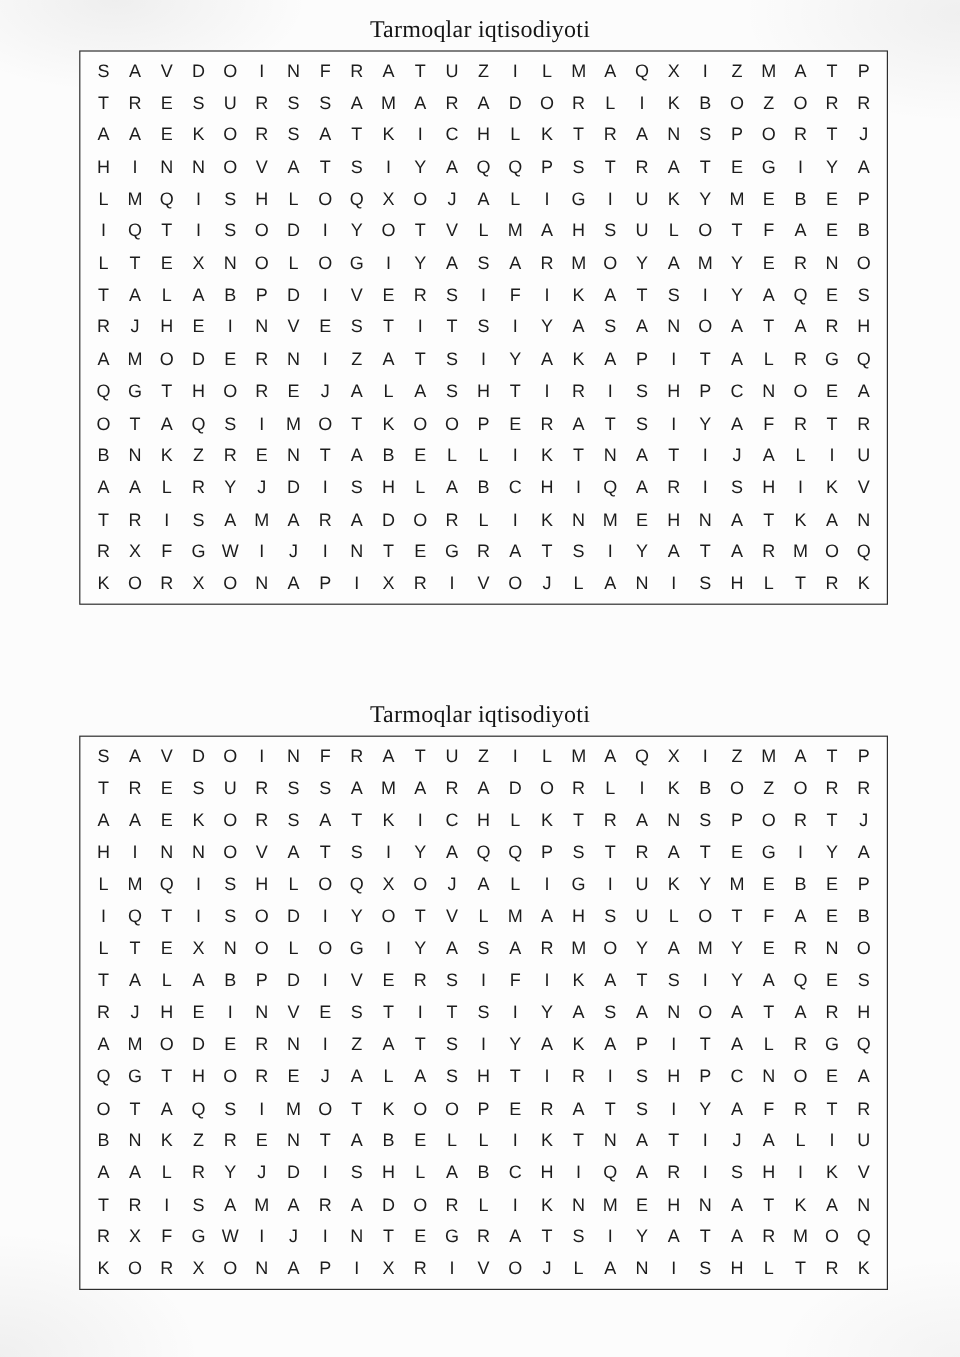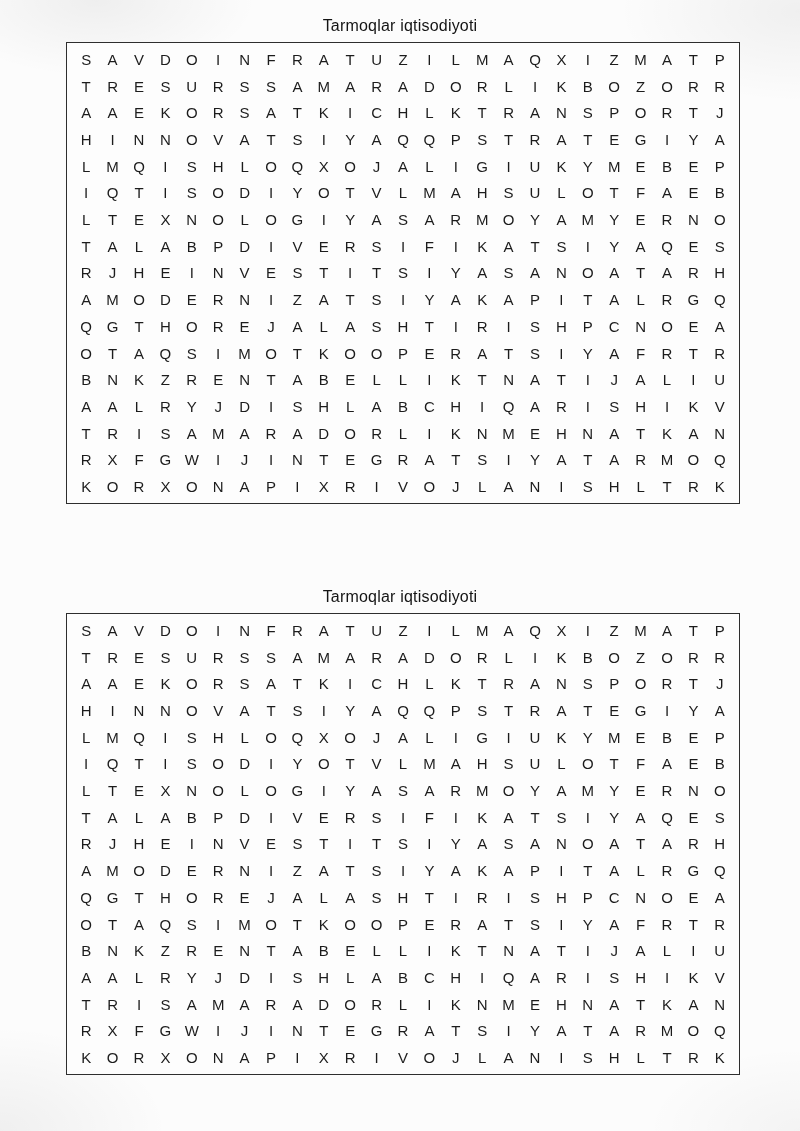--- a/index.html
+++ b/index.html
@@ -20,26 +20,27 @@
   }
   .puzzle {
     position: absolute;
     left: 0;
     width: 100%;
   }
   .puzzle.first  { top: 13px; }
   .puzzle.second { top: 584px; }
   .puzzle-title {
     text-align: center;
-    font-size: 16px;
+    font-size: 20px;
     font-weight: 400;
     line-height: 25px;
     color: #141414;
     margin-bottom: 4px;
     letter-spacing: 0.2px;
+    font-family: Liberation Serif, serif;
   }
   .grid-box {
     width: 674px;
     height: 462px;
     margin-left: 66px;
     border: 1.5px solid #2e2e2e;
     background: #fdfdfd;
     padding: 3px 6px;
     display: grid;
     grid-template-columns: repeat(25, 1fr);

